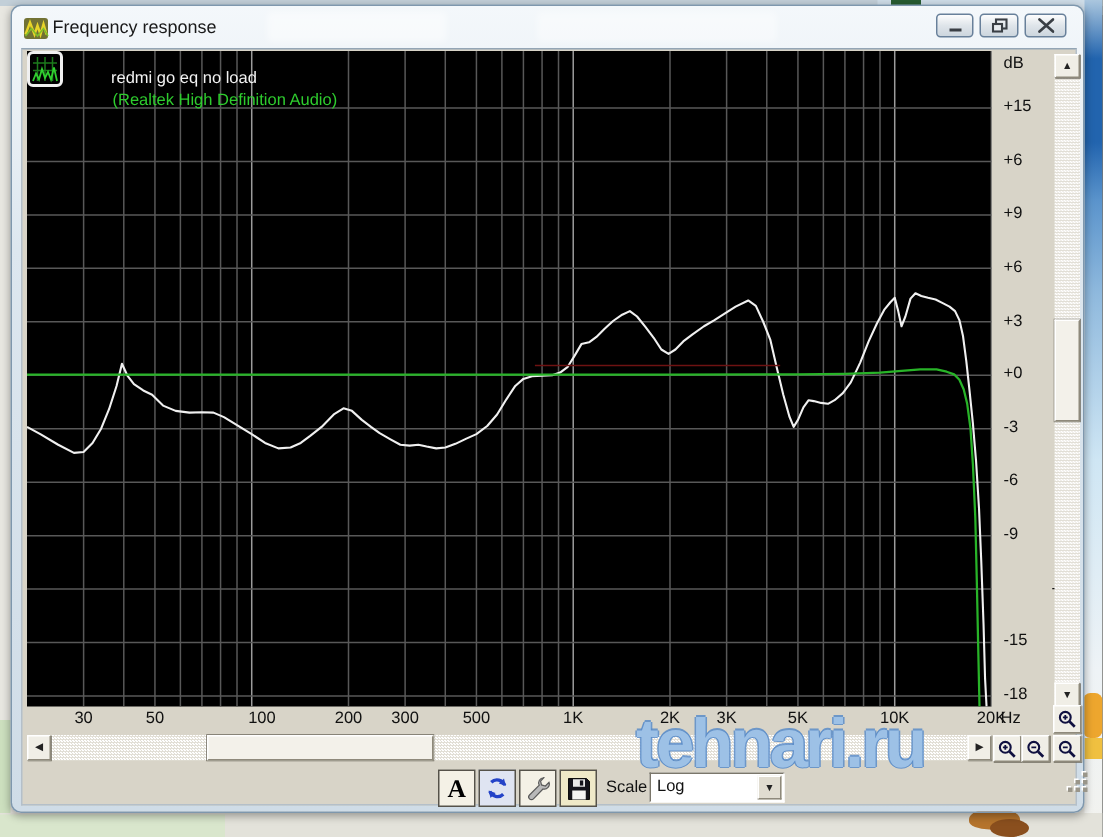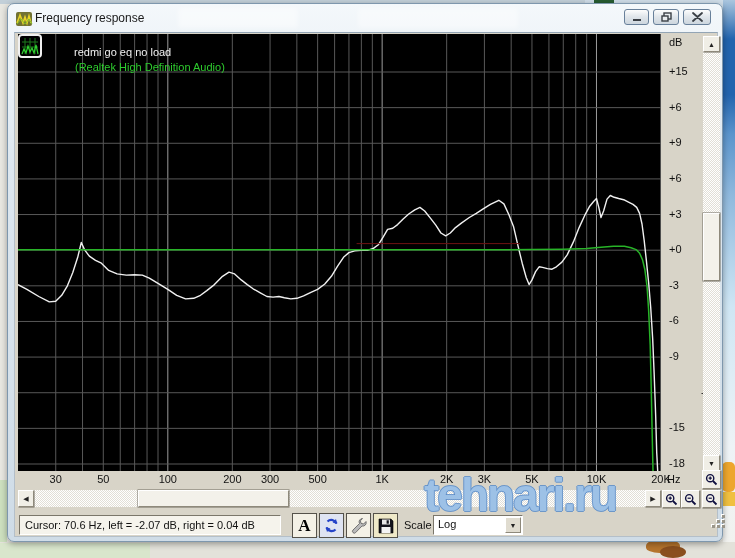--- a/index.html
+++ b/index.html
@@ -205,21 +205,21 @@
       <path d="M7 4 V20 M12 4 V20 M17 4 V20 M4 8 H20 M4 13 H20" stroke="#1c7a1c" stroke-width="1"></path>
       <polyline points="4,20 6,15 8,19 10,12 12,18 14,14 16,19 18,11 20,20" fill="none" stroke="#30d030" stroke-width="1.2"></polyline>
     </svg>
     <span class="legend-t1">redmi go eq no load</span>
     <span class="legend-t2">(Realtek High Definition Audio)</span>
   </div>
 
   <div class="abs freq-axis" id="freq-axis">
       <span style="left: 37.7422px;">30</span>
       <span style="left: 85.2918px;">50</span>
-      <span style="left: 149.813px;">100</span>
+      <span style="left: 149.813px; text-align: right;">100</span>
       <span style="left: 214.333px;">200</span>
       <span style="left: 252.076px;">300</span>
       <span style="left: 299.625px;">500</span>
       <span style="left: 364.146px;">1K</span>
       <span style="left: 428.667px;">2K</span>
       <span style="left: 466.409px;">3K</span>
       <span style="left: 513.958px;">5K</span>
       <span style="left: 578.479px;">10K</span>
       <span style="left: 643px;">20K</span>
     </div>
@@ -282,21 +282,20 @@
     </svg>
   </div>
   <div class="abs sb-btn zoombtn hz-out">
     <svg width="13" height="13" viewBox="0 0 13 13">
       <circle cx="5.2" cy="5.2" r="3.6" fill="none" stroke="#101040" stroke-width="1.4"></circle>
       <line x1="8" y1="8" x2="11.5" y2="11.5" stroke="#101040" stroke-width="1.8"></line>
       <path d="M3.6 5.2 H6.8" stroke="#101040" stroke-width="1.2"></path>
     </svg>
   </div>
 
-  <div class="abs cursor-box">Cursor:  70.6 Hz,  left = -2.07 dB,  right = 0.04 dB</div>
   <div class="abs tool-btn tb-a">A</div>
   <div class="abs tool-btn tb-refresh">
     <svg width="17" height="17" viewBox="0 0 17 17">
       <path d="M13.5 6.5 A5.5 5.5 0 0 0 4.5 4.5" fill="none" stroke="#2443c8" stroke-width="2.2"></path>
       <path d="M3.5 10.5 A5.5 5.5 0 0 0 12.5 12.5" fill="none" stroke="#2443c8" stroke-width="2.2"></path>
       <path d="M13 2 L14.2 7 L9.6 5.4 Z" fill="#2443c8"></path>
       <path d="M4 15 L2.8 10 L7.4 11.6 Z" fill="#2443c8"></path>
     </svg>
   </div>
   <div class="abs tool-btn tb-wrench">

